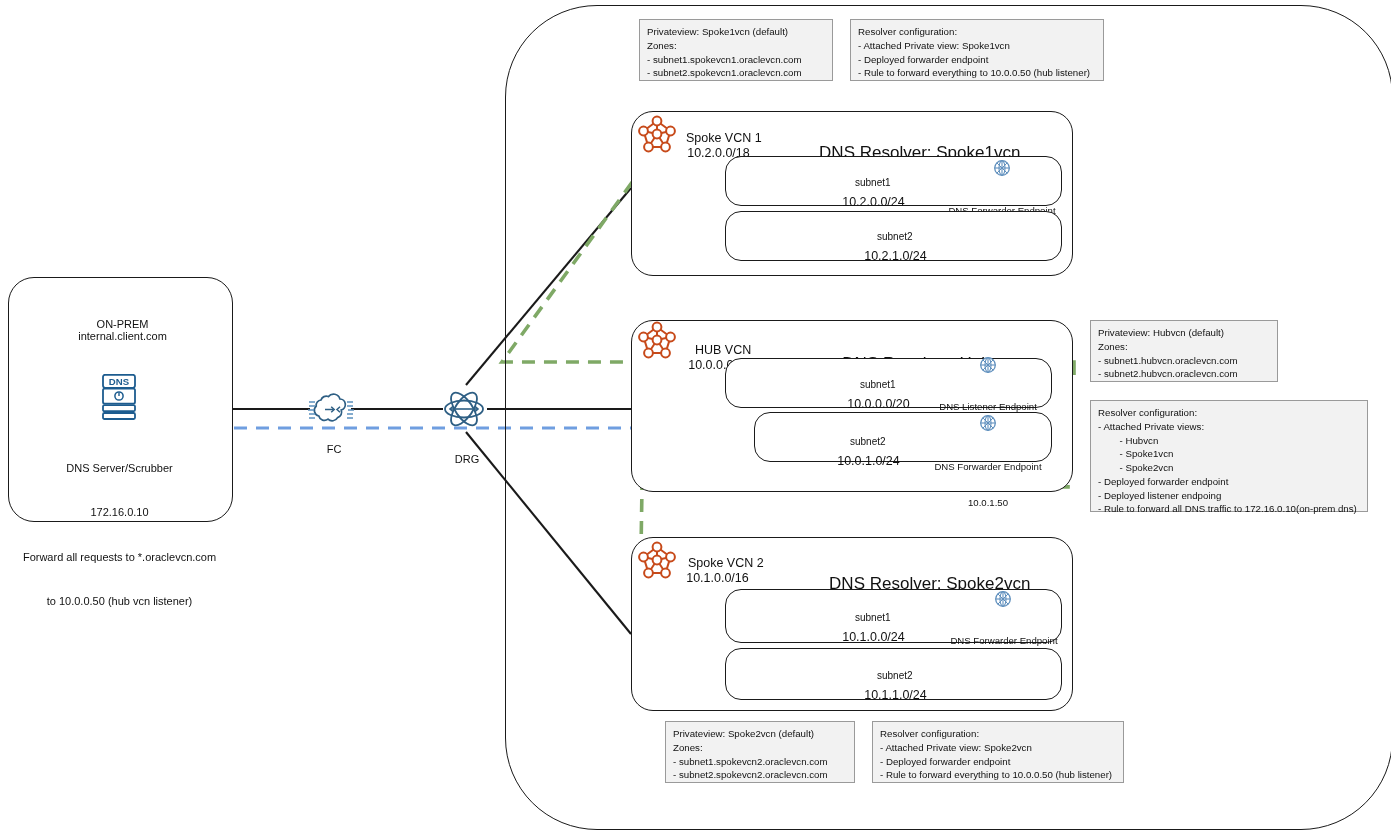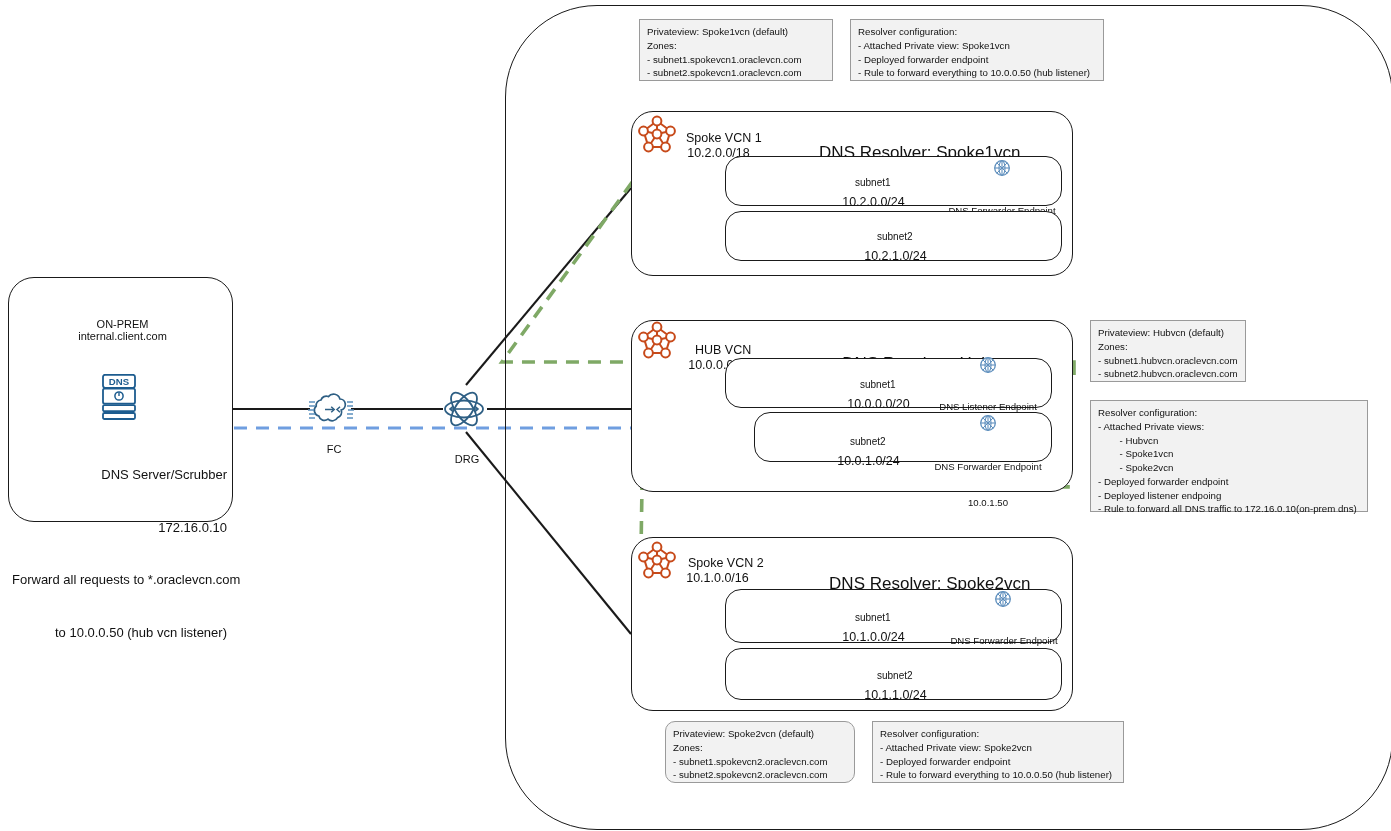--- a/index.html
+++ b/index.html
@@ -32,21 +32,21 @@
   
   .txt{position:absolute;white-space:pre;line-height:1.22;}
   .ctr{text-align:center;}
   .vcn-title{font-size:12.5px;text-align:right;}
   .vcn-cidr{font-size:12.5px;}
   .resolver-title{font-size:17px;}
   .subnet-name{font-size:10px;}
   .subnet-cidr{font-size:12.5px;}
   .endpoint-label{font-size:9.6px;text-align:center;line-height:1.25;}
   .onprem-head{font-size:11px;text-align:center;line-height:1.3;}
-  .dns-caption{font-size:13px;text-align:right;line-height:1.35;}
+  .dns-caption{font-size:11px;text-align:center;line-height:1.35;}
   .nodelabel{font-size:11px;text-align:center;}
 
   
   .note{
     position:absolute;border:1px solid #9a9a9a;background:#f2f2f2;
     font-size:9.7px;line-height:1.42;padding:5px 7px 6px 7px;
     white-space:pre;box-sizing:border-box;color:#111;
   }
 
   
@@ -392,35 +392,35 @@
 <div class="note" style="left:639px;top:19px;width:194px;height:62px;">Privateview: Spoke1vcn (default)
 Zones:
 - subnet1.spokevcn1.oraclevcn.com
 - subnet2.spokevcn1.oraclevcn.com</div>
 
 <div class="note" style="left:850px;top:19px;width:254px;height:62px;">Resolver configuration:
 - Attached Private view: Spoke1vcn
 - Deployed forwarder endpoint
 - Rule to forward everything to 10.0.0.50 (hub listener)</div>
 
-<div class="note" style="left:1090px;top:320px;width:156px;height:62px;">Privateview: Hubvcn (default)
+<div class="note" style="left:1090px;top:320px;width:188px;height:62px;">Privateview: Hubvcn (default)
 Zones:
 - subnet1.hubvcn.oraclevcn.com
 - subnet2.hubvcn.oraclevcn.com</div>
 
 <div class="note" style="left:1090px;top:400px;width:278px;height:112px;">Resolver configuration:
 - Attached Private views:
         - Hubvcn
         - Spoke1vcn
         - Spoke2vcn
 - Deployed forwarder endpoint
 - Deployed listener endpoing
 - Rule to forward all DNS traffic to 172.16.0.10(on-prem dns)</div>
 
-<div class="note" style="left:665px;top:721px;width:190px;height:62px;border-radius:10px;">Privateview: Spoke2vcn (default)
+<div class="note" style="left:665px;top:721px;width:190px;height:62px;">Privateview: Spoke2vcn (default)
 Zones:
 - subnet1.spokevcn2.oraclevcn.com
 - subnet2.spokevcn2.oraclevcn.com</div>
 
 <div class="note" style="left:872px;top:721px;width:252px;height:62px;">Resolver configuration:
 - Attached Private view: Spoke2vcn
 - Deployed forwarder endpoint
 - Rule to forward everything to 10.0.0.50 (hub listener)</div>
 
 </body></html>

